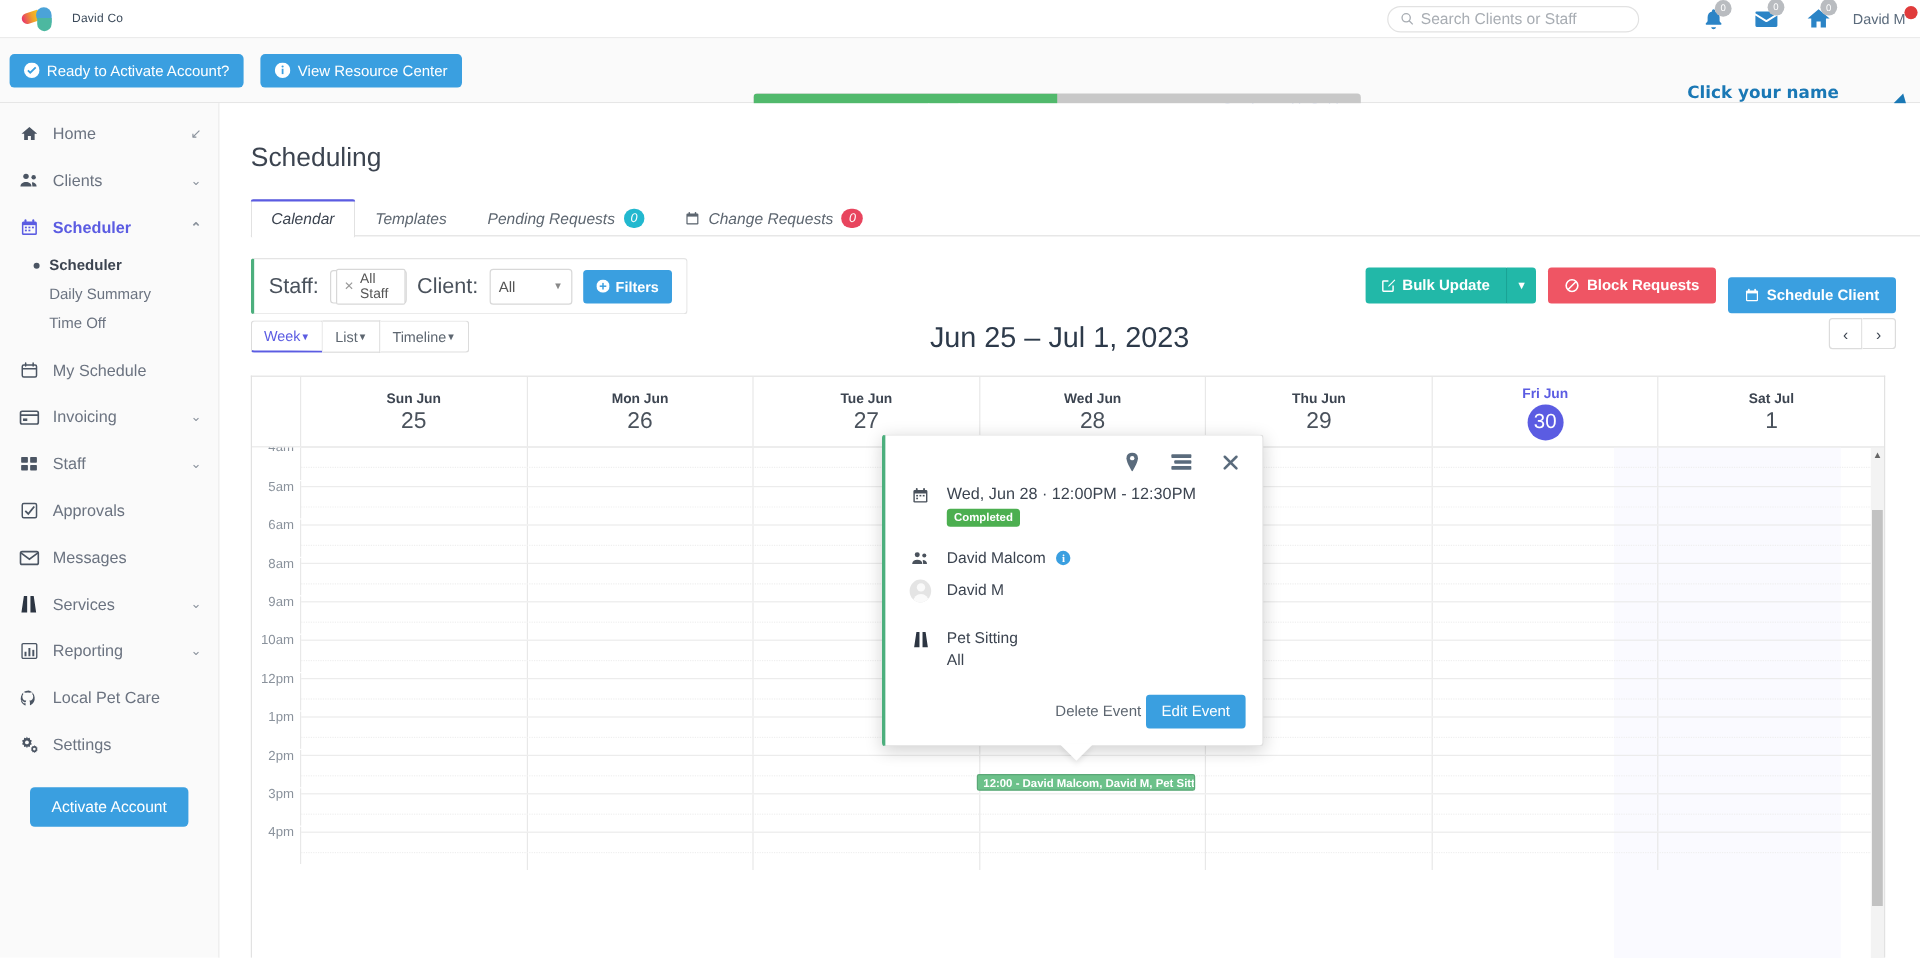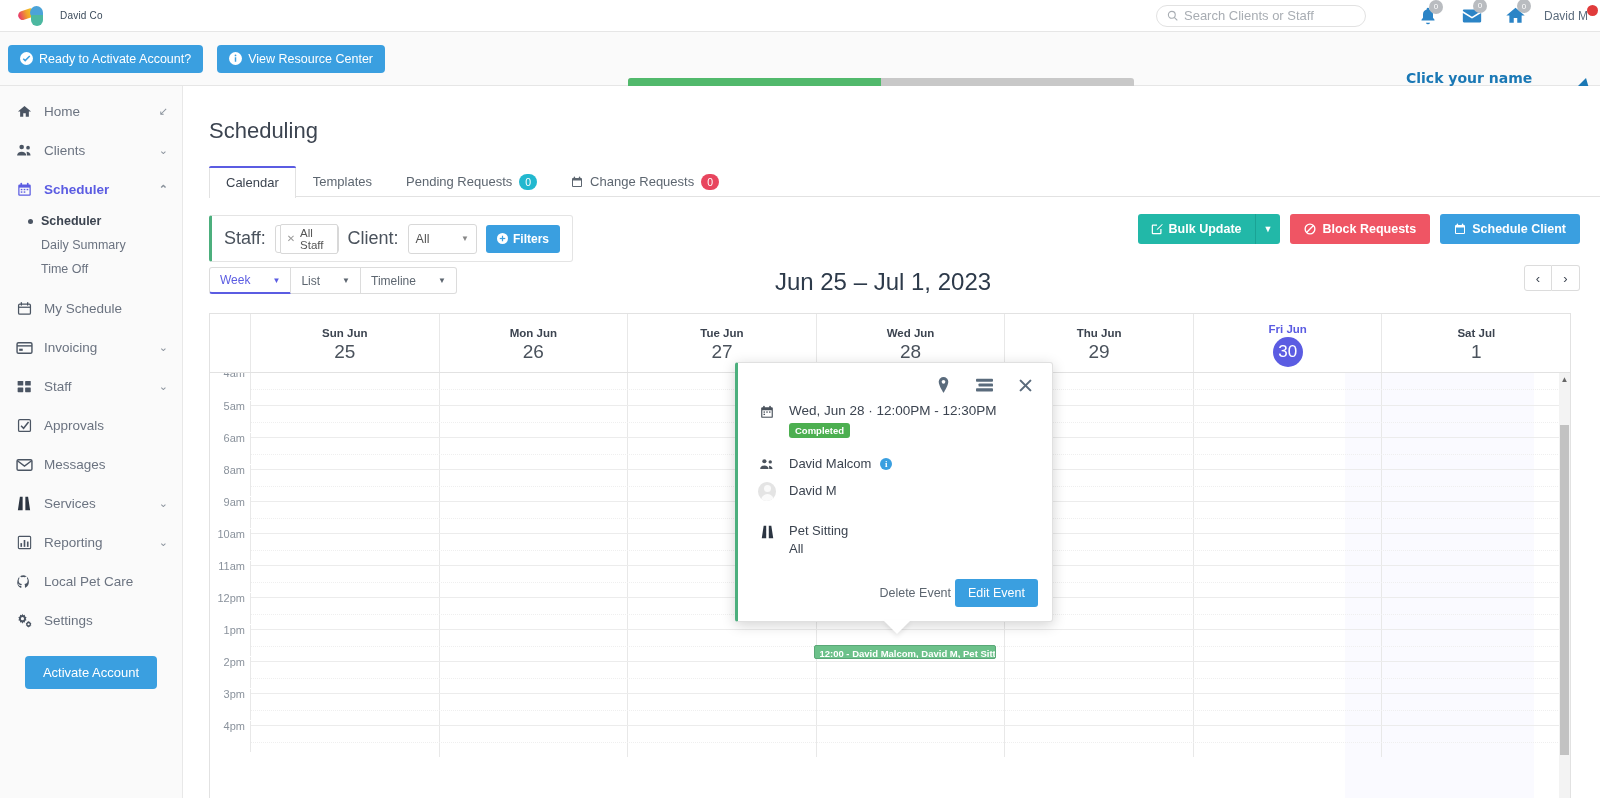--- a/index.html
+++ b/index.html
@@ -110,21 +110,21 @@
   .bullet.hidden { visibility: hidden; }
   .btn-activate-side {
     margin: 16px auto 0 auto; display: block; background: #3a9fe0; color: #fff;
     border: none; border-radius: 4px; font-size: 13px; padding: 9px 18px; cursor: pointer;
   }
 
   
   .main { position: absolute; top: 86px; left: 183px; width: 1417px; height: 712px; background: #fff; }
   .page-title { font-size: 22px; color: #3c4450; font-weight: 400; padding: 32px 0 0 26px; }
 
-  .tabs { display: flex; align-items: center; margin: 22px 0 0 26px; border-bottom: 1px solid #e2e2e2; height: 31px; }
+  .tabs { display: flex; align-items: flex-start; margin: 22px 0 0 26px; border-bottom: 1px solid #e2e2e2; height: 31px; font-style: italic; }
   .tab {
     padding: 0 16px; height: 31px; display: flex; align-items: center; gap: 7px;
     font-size: 13px; color: #5d6670; cursor: pointer; border: 1px solid transparent;
     border-bottom: none; background: transparent; position: relative;
   }
   .tab.active {
     background: #fff; border-color: #e2e2e2; border-radius: 3px 3px 0 0;
     color: #3c4450; margin-bottom: -1px; height: 32px;
   }
   .tab.active::before {
@@ -169,28 +169,28 @@
     background: #22b8a8; color: #fff; border: none; border-left: 1px solid #1aa395;
     border-radius: 0 3px 3px 0; padding: 8px 8px; cursor: pointer; font-size: 9px;
     display: flex; align-items: center;
   }
   .btn-block {
     background: #ef5564; color: #fff; border: none; border-radius: 3px; font-size: 12.5px;
     padding: 8px 14px; display: flex; align-items: center; gap: 6px; cursor: pointer; font-weight: bold;
   }
   .btn-sched {
     background: #3a9fe0; color: #fff; border: none; border-radius: 3px; font-size: 12.5px;
-    padding: 8px 14px; display: flex; align-items: center; gap: 6px; cursor: pointer; font-weight: bold;
+    padding: 8px 14px; display: flex; align-items: center; gap: 6px; cursor: pointer; font-weight: bold; margin-top: 17px;
   }
 
   
   .viewrow { position: absolute; left: 209px; top: 267px; display: flex; }
   .vbtn {
     border: 1px solid #dcdcdc; background: #fff; font-size: 12px; color: #5d6670;
-    padding: 5px 10px; cursor: pointer; display: flex; align-items: center; gap: 22px;
+    padding: 5px 10px; cursor: pointer; display: flex; align-items: center; gap: 0;
   }
   .vbtn:first-child { border-radius: 3px 0 0 3px; color: #5b5ce2; border-bottom-color: #5b5ce2; border-bottom-width: 2px; }
   .vbtn:last-child { border-radius: 0 3px 3px 0; }
   .vbtn + .vbtn { border-left: none; }
   .vcaret { font-size: 8px; }
 
   .range-title {
     position: absolute; left: 166px; right: 0; top: 268px; text-align: center;
     font-size: 24px; color: #2d3a4a; font-weight: 400; pointer-events: none;
   }
@@ -748,32 +748,20 @@
             <div class="hcell"></div>
             <div class="hcell"></div>
             <div class="hcell"></div>
             <div class="hcell"></div>
             <div class="hcell"></div>
             <div class="hcell"></div>
             <div class="hcell"></div>
           </div>
         </div>
         <div class="hrow">
-          <div class="gutter">11am</div>
-          <div class="cells">
-            <div class="hcell"></div>
-            <div class="hcell"></div>
-            <div class="hcell"></div>
-            <div class="hcell"></div>
-            <div class="hcell"></div>
-            <div class="hcell"></div>
-            <div class="hcell"></div>
-          </div>
-        </div>
-        <div class="hrow">
           <div class="gutter">12pm</div>
           <div class="cells">
             <div class="hcell"></div>
             <div class="hcell"></div>
             <div class="hcell"></div>
             <div class="hcell"></div>
             <div class="hcell"></div>
             <div class="hcell"></div>
             <div class="hcell"></div>
           </div>

